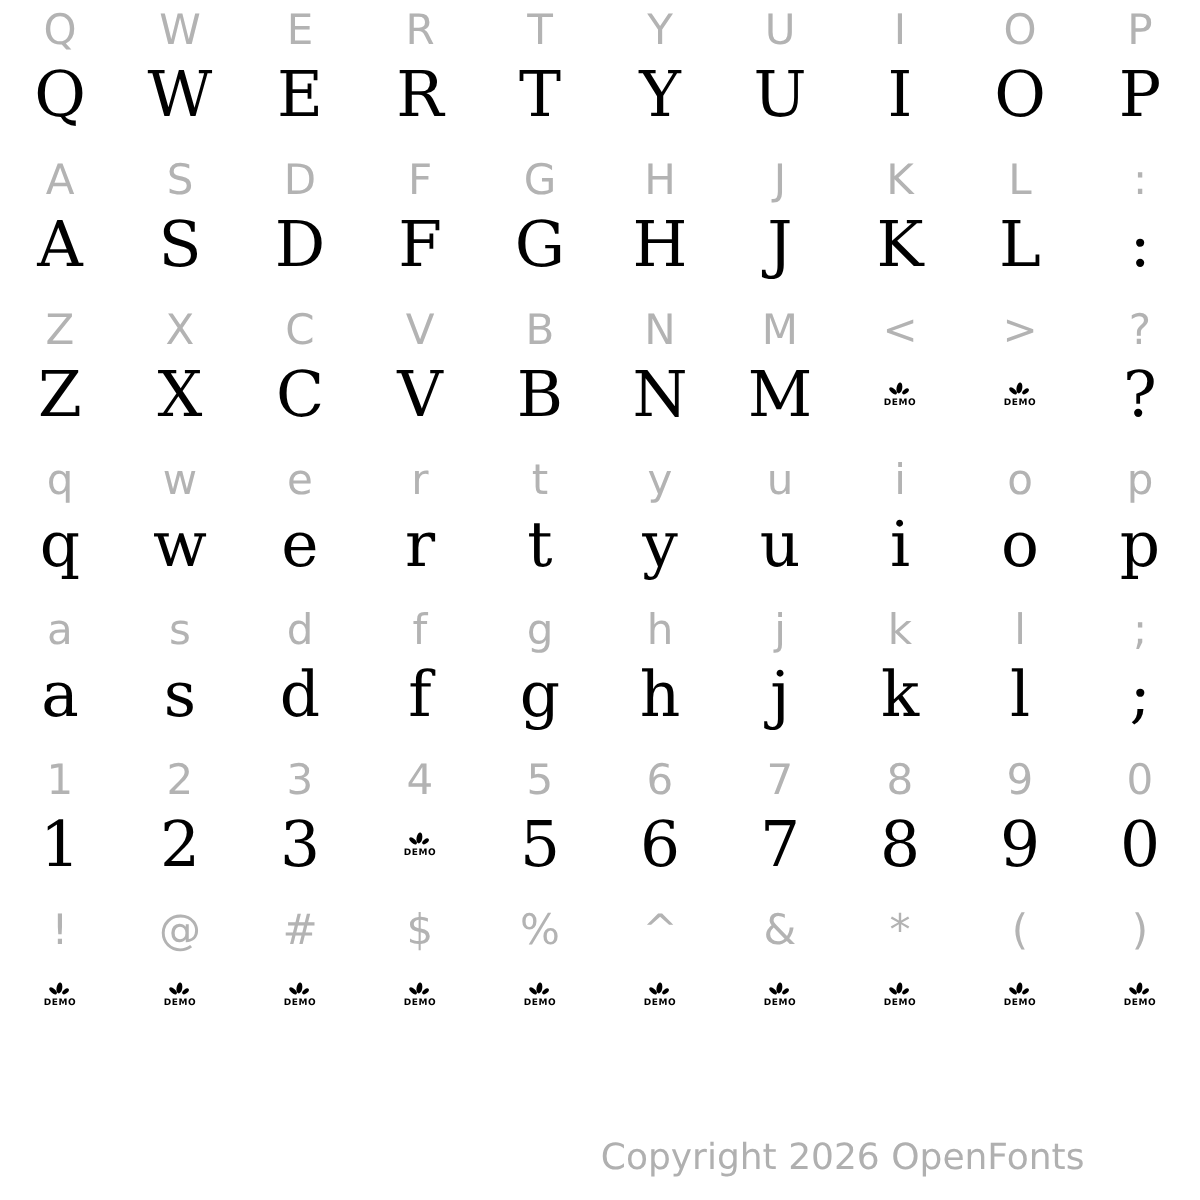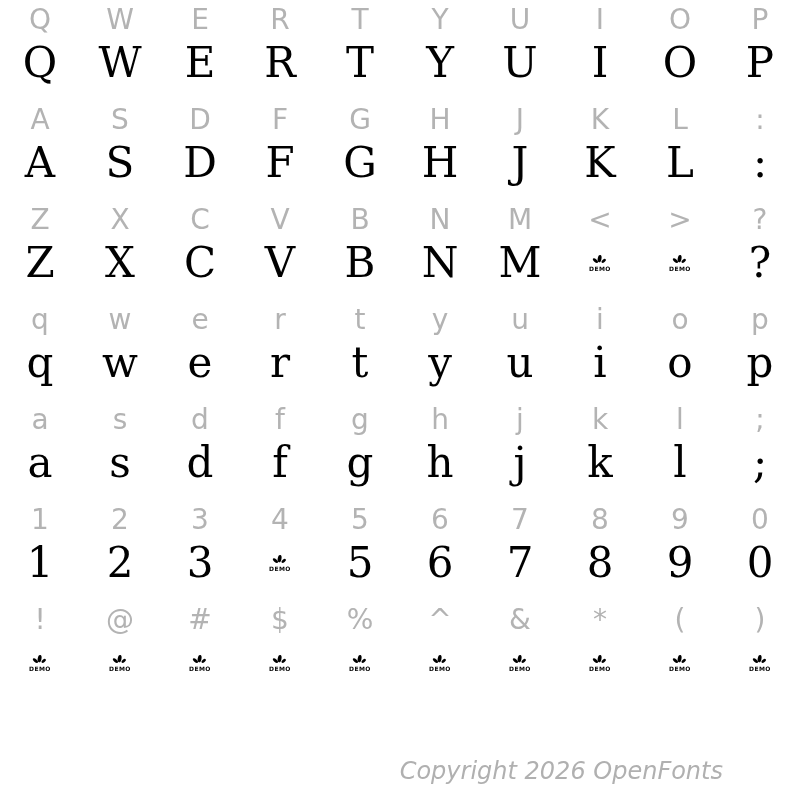--- a/index.html
+++ b/index.html
@@ -65,21 +65,20 @@
     margin-top:1px;
   }
   .copyright{
     position:absolute;
     top:756px;
     right:77px;
     font-size:24px;
     line-height:30px;
     color:var(--copyright-gray);
     font-family:"DejaVu Sans", sans-serif;
-    font-style:italic;
   }
 </style>
 </head>
 <body>
 
 <main>
   <div class="keyboard">
       <div class="kb-row">
         <div class="cell">
           <div class="key-label">Q</div>

